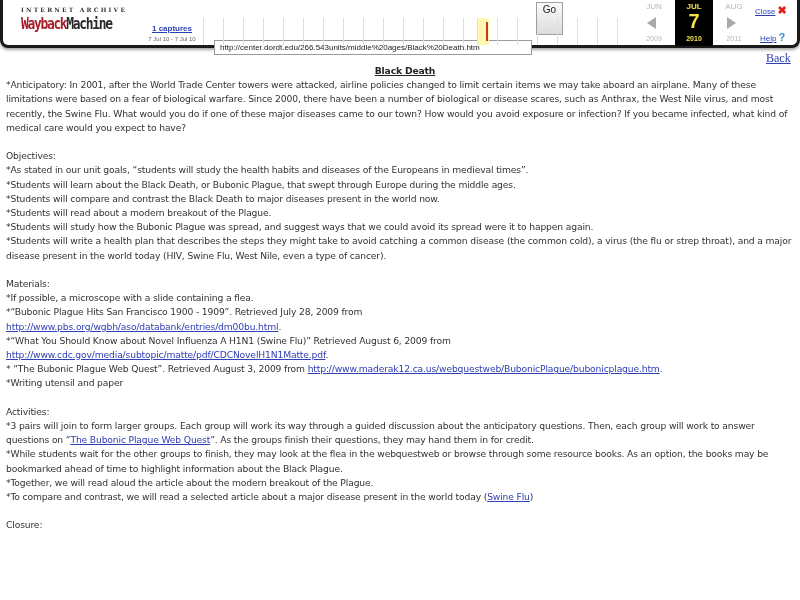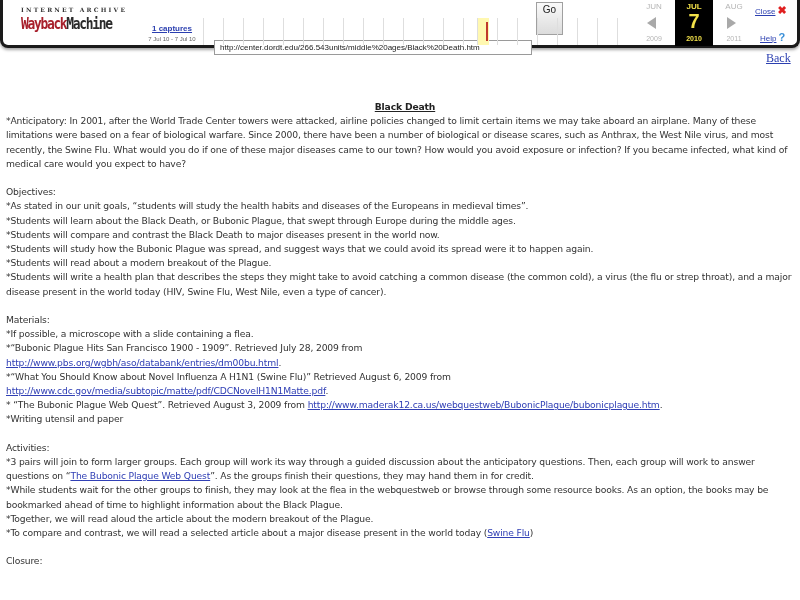--- a/index.html
+++ b/index.html
@@ -96,21 +96,20 @@
     color: #2b3fb0; text-decoration: underline;
   }
   .doc {
     position: absolute; left: 6px; top: 64px; width: 790px;
     font-family: "DejaVu Sans", sans-serif; font-size: 9.2px; line-height: 14.2px;
     color: #333; letter-spacing: -0.15px;
   }
   .doc .title {
     text-align: center; font-weight: bold; text-decoration: underline; color: #222;
     padding-left: 8px;
-    margin-top: 36px;
   }
   .doc p { white-space: normal; }
   .doc .gap { height: 14.2px; }
   .doc a { color: #3140b5; text-decoration: underline; }
 </style>
 </head>
 <body>
 
 <div class="wb-bar">
   <div class="wb-logo">
@@ -183,22 +182,22 @@
 
 <div class="doc">
   <div class="title">Black Death</div>
   <p>*Anticipatory:  In 2001, after the World Trade Center towers were attacked, airline policies changed to limit certain items we may take aboard an airplane. Many of these limitations were based on a fear of biological warfare.  Since 2000, there have been a number of biological or disease scares, such as Anthrax, the West Nile virus, and most recently, the Swine Flu.  What would you do if one of these major diseases came to our town?  How would you avoid exposure or infection?  If you became infected, what kind of medical care would you expect to have?</p>
   <div class="gap"></div>
 
   <p>Objectives:</p>
   <p>*As stated in our unit goals, “students will study the health habits and diseases of the Europeans in medieval times”.</p>
   <p>*Students will learn about the Black Death, or Bubonic Plague, that swept through Europe during the middle ages.</p>
   <p>*Students will compare and contrast the Black Death to major diseases present in the world now.</p>
+  <p>*Students will read about a modern breakout of the Plague.</p>
   <p>*Students will study how the Bubonic Plague was spread, and suggest ways that we could avoid its spread were it to happen again.</p>
-  <p>*Students will read about a modern breakout of the Plague.</p>
   <p>*Students will write a health plan that describes the steps they might take to avoid catching a common disease (the common cold), a virus (the flu or strep throat), and a major disease present in the world today (HIV, Swine Flu, West Nile, even a type of cancer).</p>
   <div class="gap"></div>
 
   <p>Materials:</p>
   <p>*If possible, a microscope with a slide containing a flea.</p>
   <p>*“Bubonic Plague Hits San Francisco 1900 - 1909”. Retrieved July 28, 2009 from</p>
   <p><a>http://www.pbs.org/wgbh/aso/databank/entries/dm00bu.html</a><span>.</span></p>
   <p>*“What You Should Know about Novel Influenza A H1N1 (Swine Flu)” Retrieved August 6, 2009 from</p>
   <p><a>http://www.cdc.gov/media/subtopic/matte/pdf/CDCNovelH1N1Matte.pdf</a><span>.</span></p>
   <p><span>* “The Bubonic Plague Web Quest”. Retrieved August 3, 2009 from </span><a>http://www.maderak12.ca.us/webquestweb/BubonicPlague/bubonicplague.htm</a><span>.</span></p>

